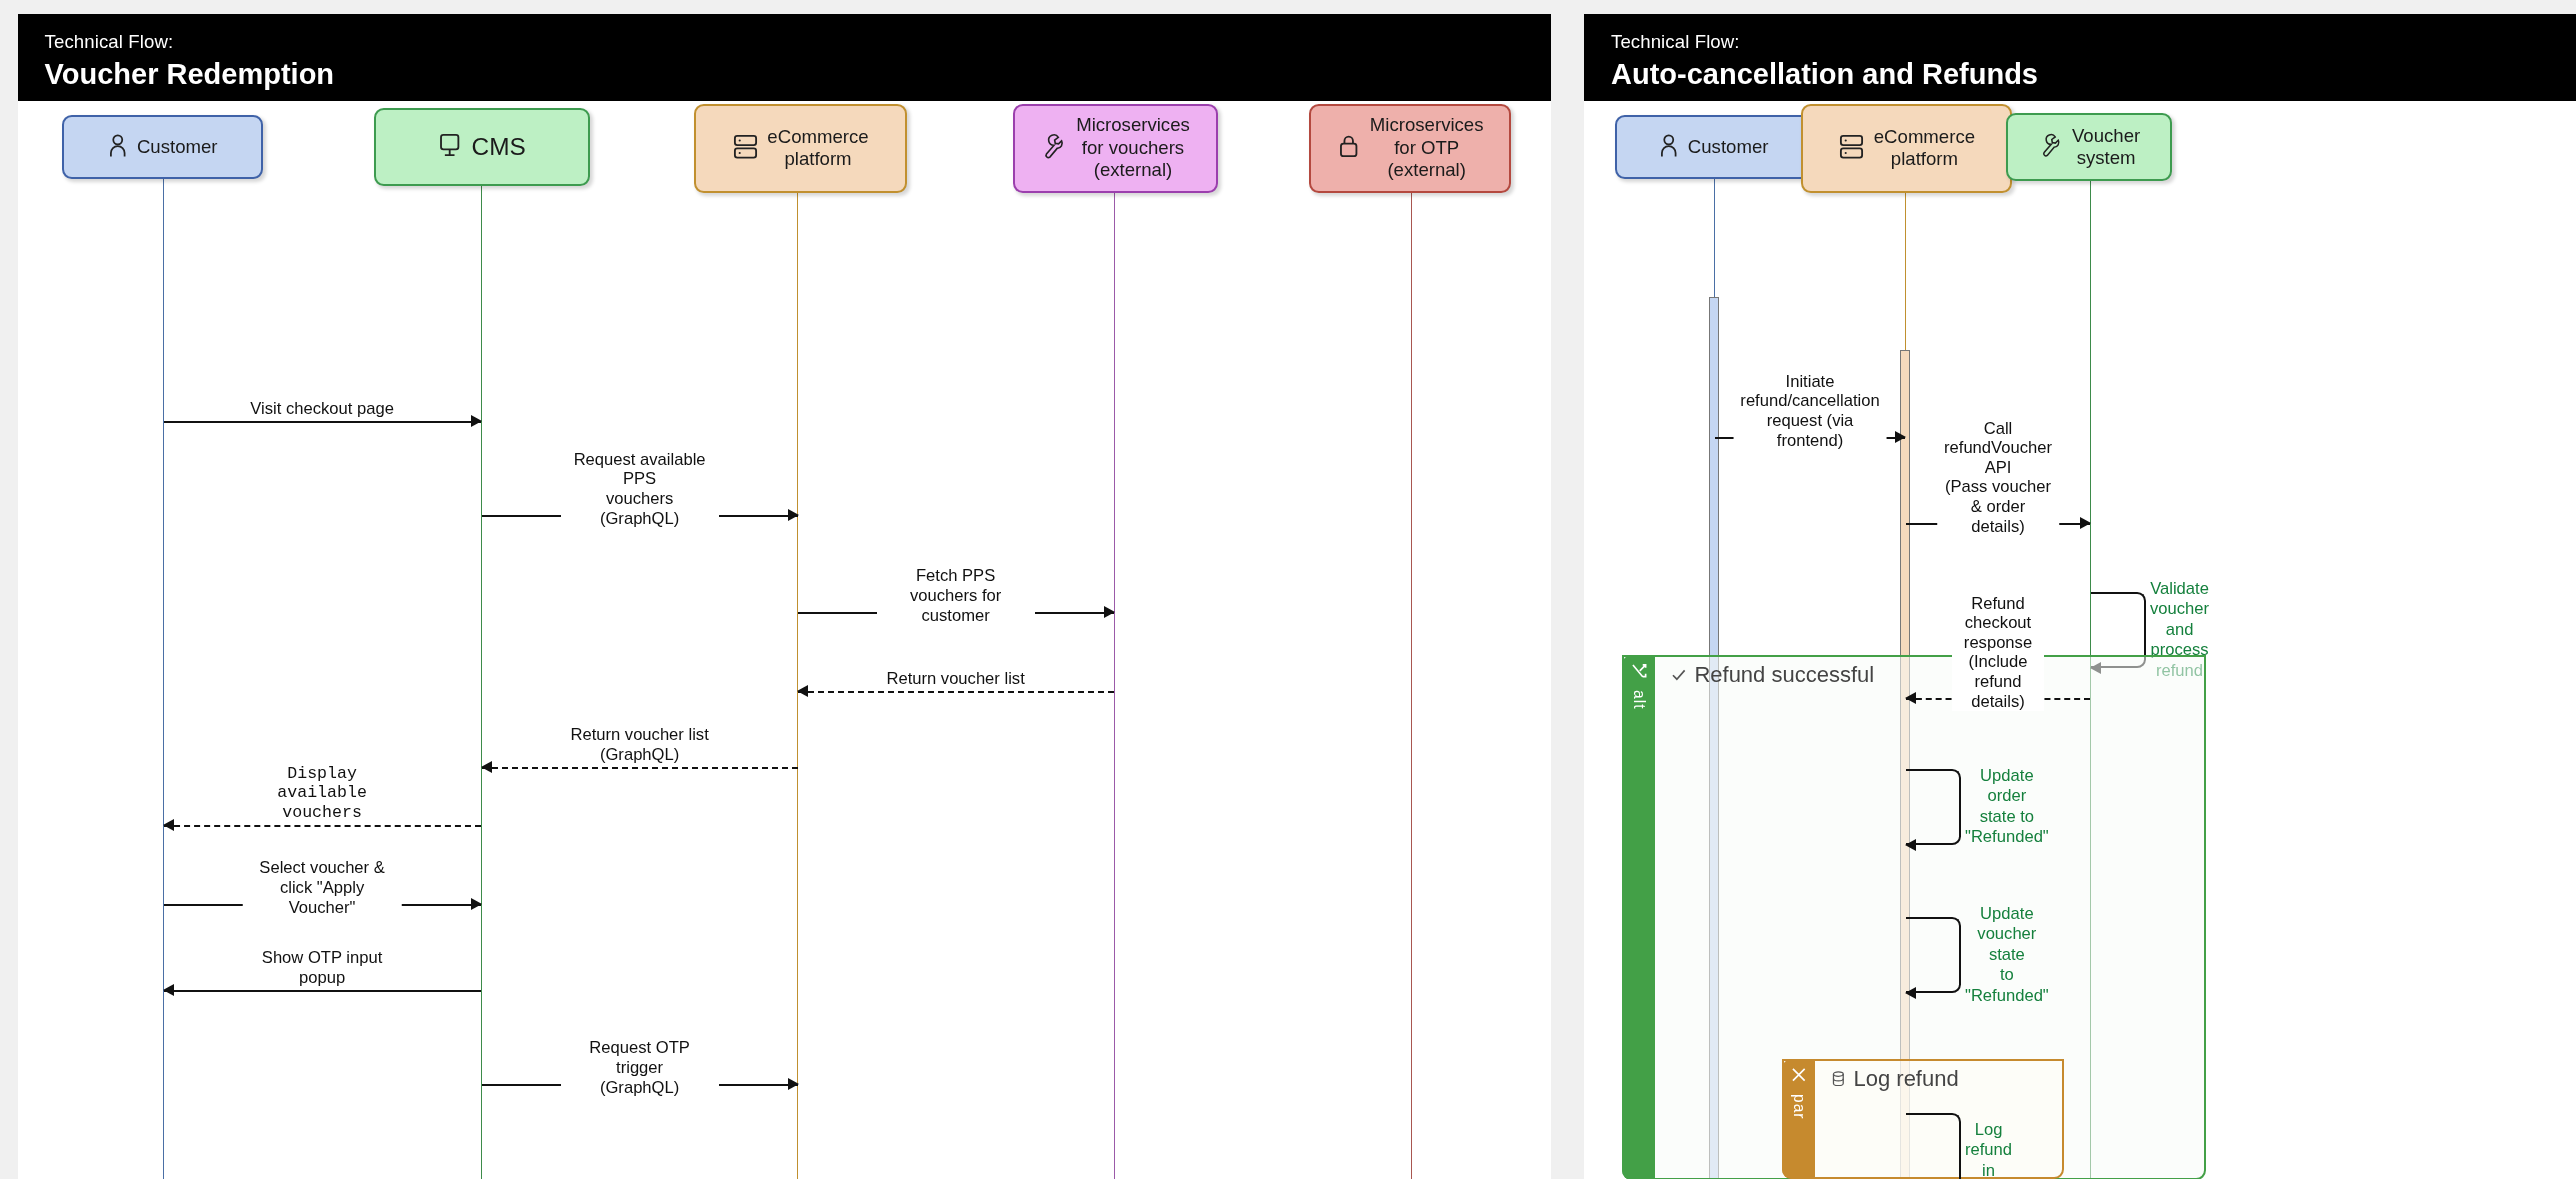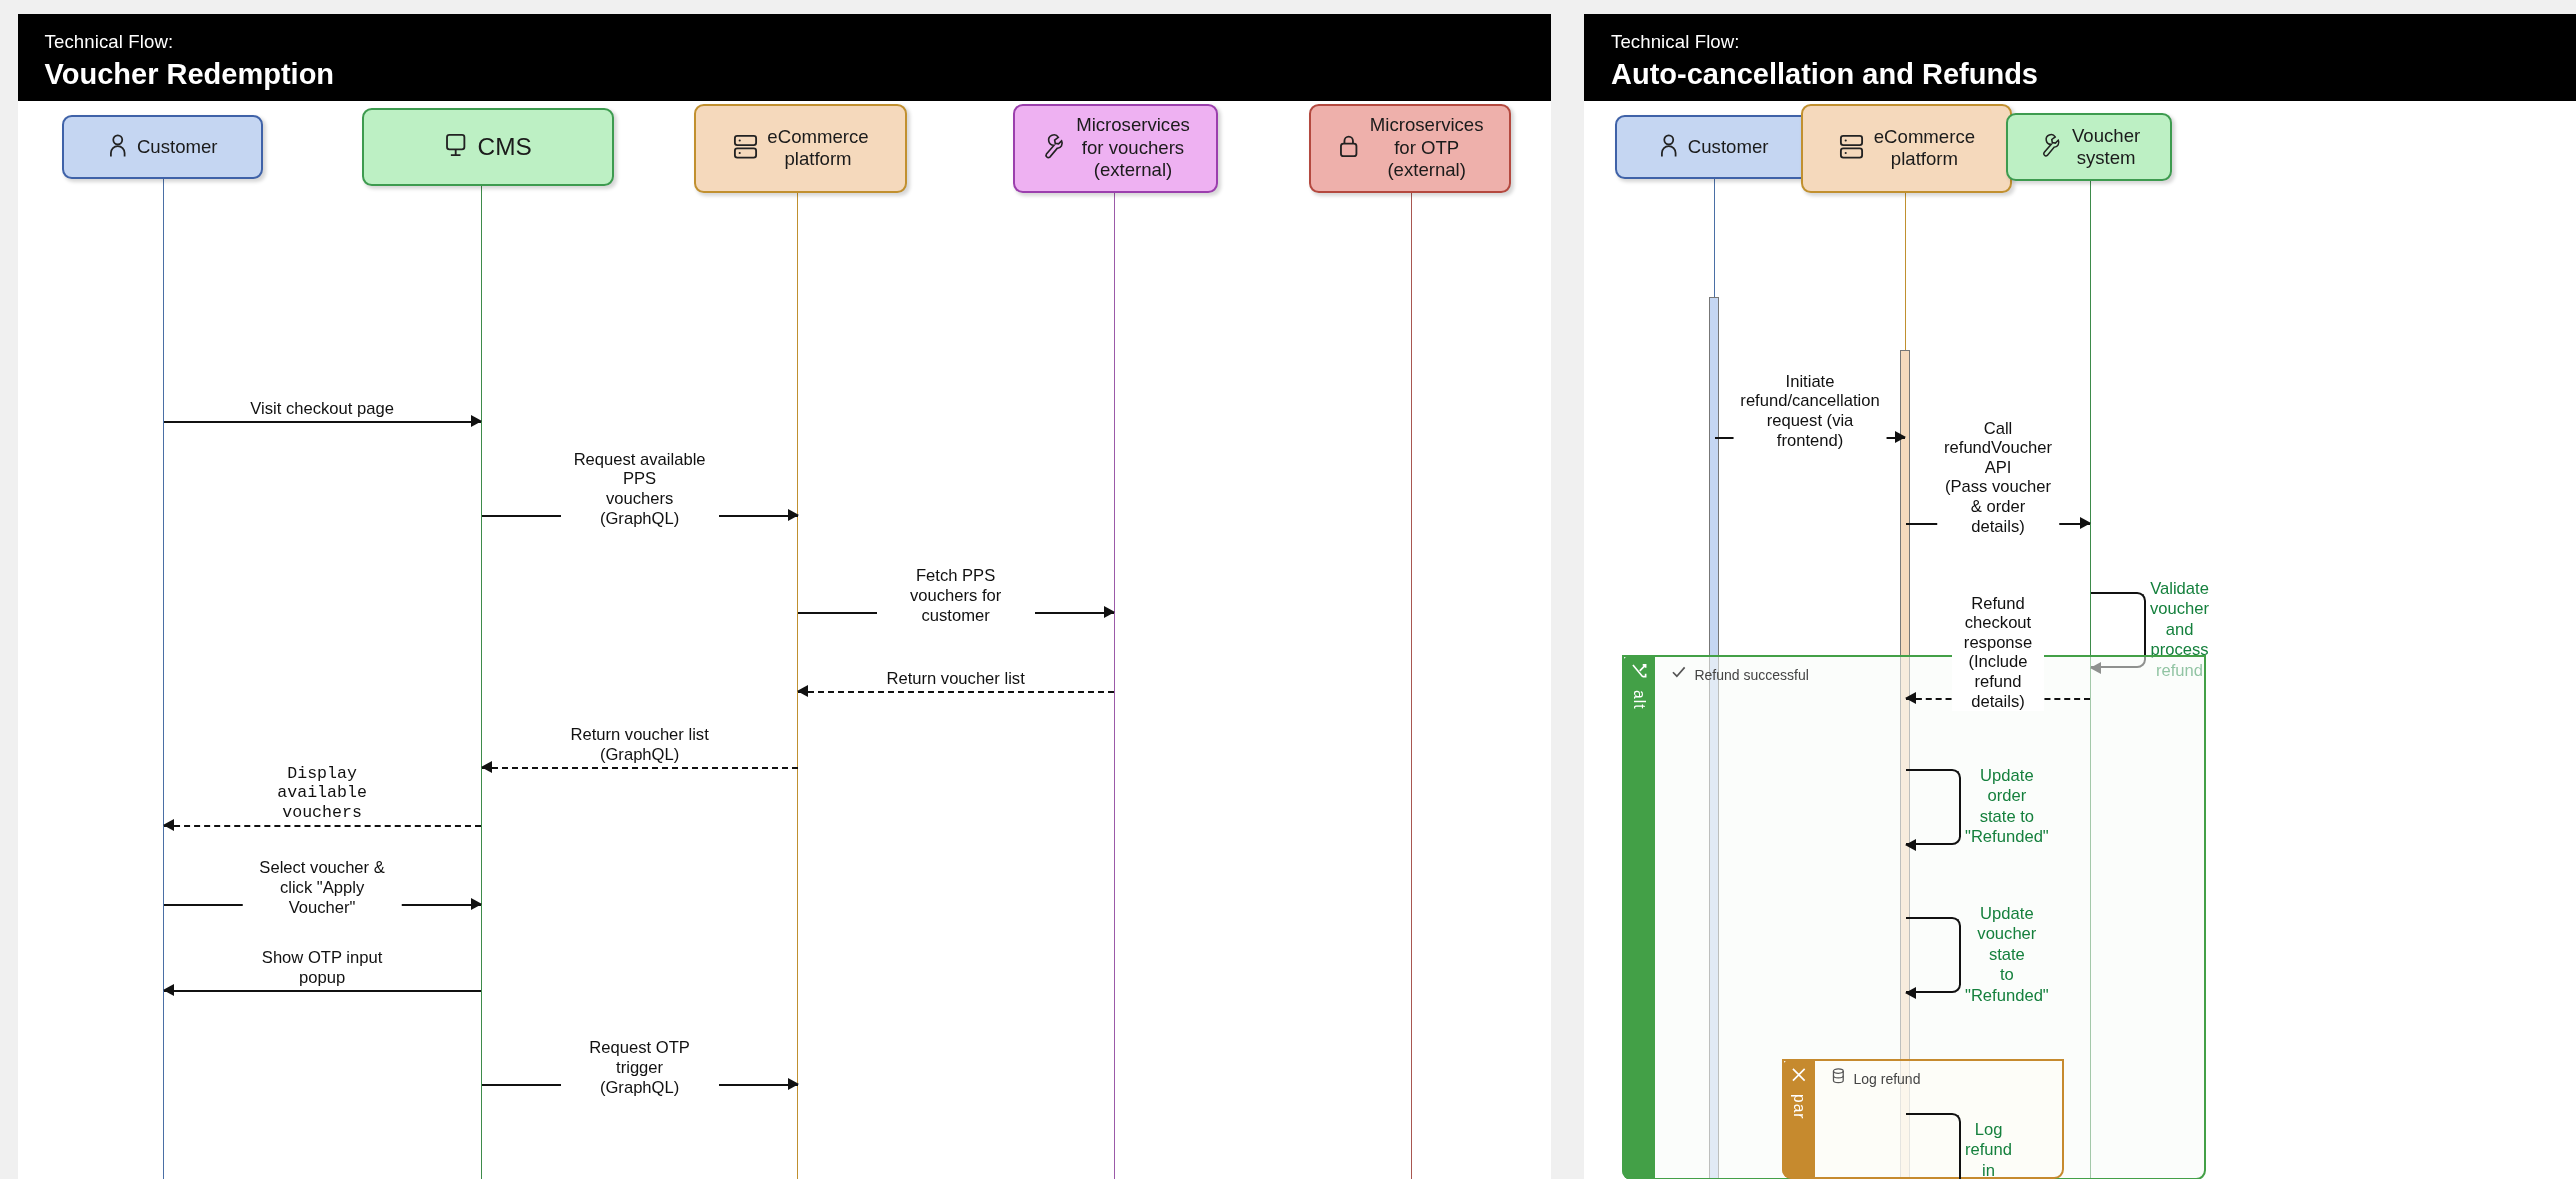--- a/index.html
+++ b/index.html
@@ -186,21 +186,21 @@
   .frag-tab .frag-kw {
     color: #ffffff;
     font-size: 15.6px;
     writing-mode: vertical-rl;
     letter-spacing: 1px;
   }
   .fragment .frag-title {
     position: absolute;
     left: 47px;
     top: 7.8px;
-    font-size: 14px;
+    font-size: 22px;
     line-height: 21.5px;
     color: #444;
     display: flex;
     align-items: center;
     gap: 7.8px;
     white-space: nowrap;
   }
 </style>
 </head>
 <body>
@@ -224,21 +224,21 @@
       <div class="actor" style="left:44px; top:14.7px; width:201px; height:64px; background:#c5d6f2; border-color:#3f62a8;">
         <span class="a-icon">
           <svg width="21.5" height="25.4" viewBox="0 0 22 26">
               <circle cx="11" cy="7" r="4.6" fill="none" stroke="#222" stroke-width="1.8"></circle>
               <path d="M4 24 v-3.5 a7 7 0 0 1 14 0 V24" fill="none" stroke="#222" stroke-width="1.8"></path>
             </svg>
         </span>
         <span class="a-label">Customer</span>
       </div>
 
-      <div class="actor big" style="left:344px; top:7.8px; width:252px; height:78px; background:#bdf0c4; border-color:#3d9b4f;">
+      <div class="actor big" style="left:356px; top:7.8px; width:216px; height:78px; background:#bdf0c4; border-color:#3d9b4f;">
         <span class="a-icon">
           <svg width="25.4" height="27" viewBox="0 0 26 28">
               <rect x="4" y="3" width="18" height="15" rx="2.5" fill="none" stroke="#222" stroke-width="1.9"></rect>
               <path d="M13 18 v5 M8 24 h10" fill="none" stroke="#222" stroke-width="1.9"></path>
             </svg>
         </span>
         <span class="a-label">CMS</span>
       </div>
 
       <div class="actor" style="left:676px; top:2.9px; width:213px; height:89px; background:#f5d9bc; border-color:#c1902f;">

